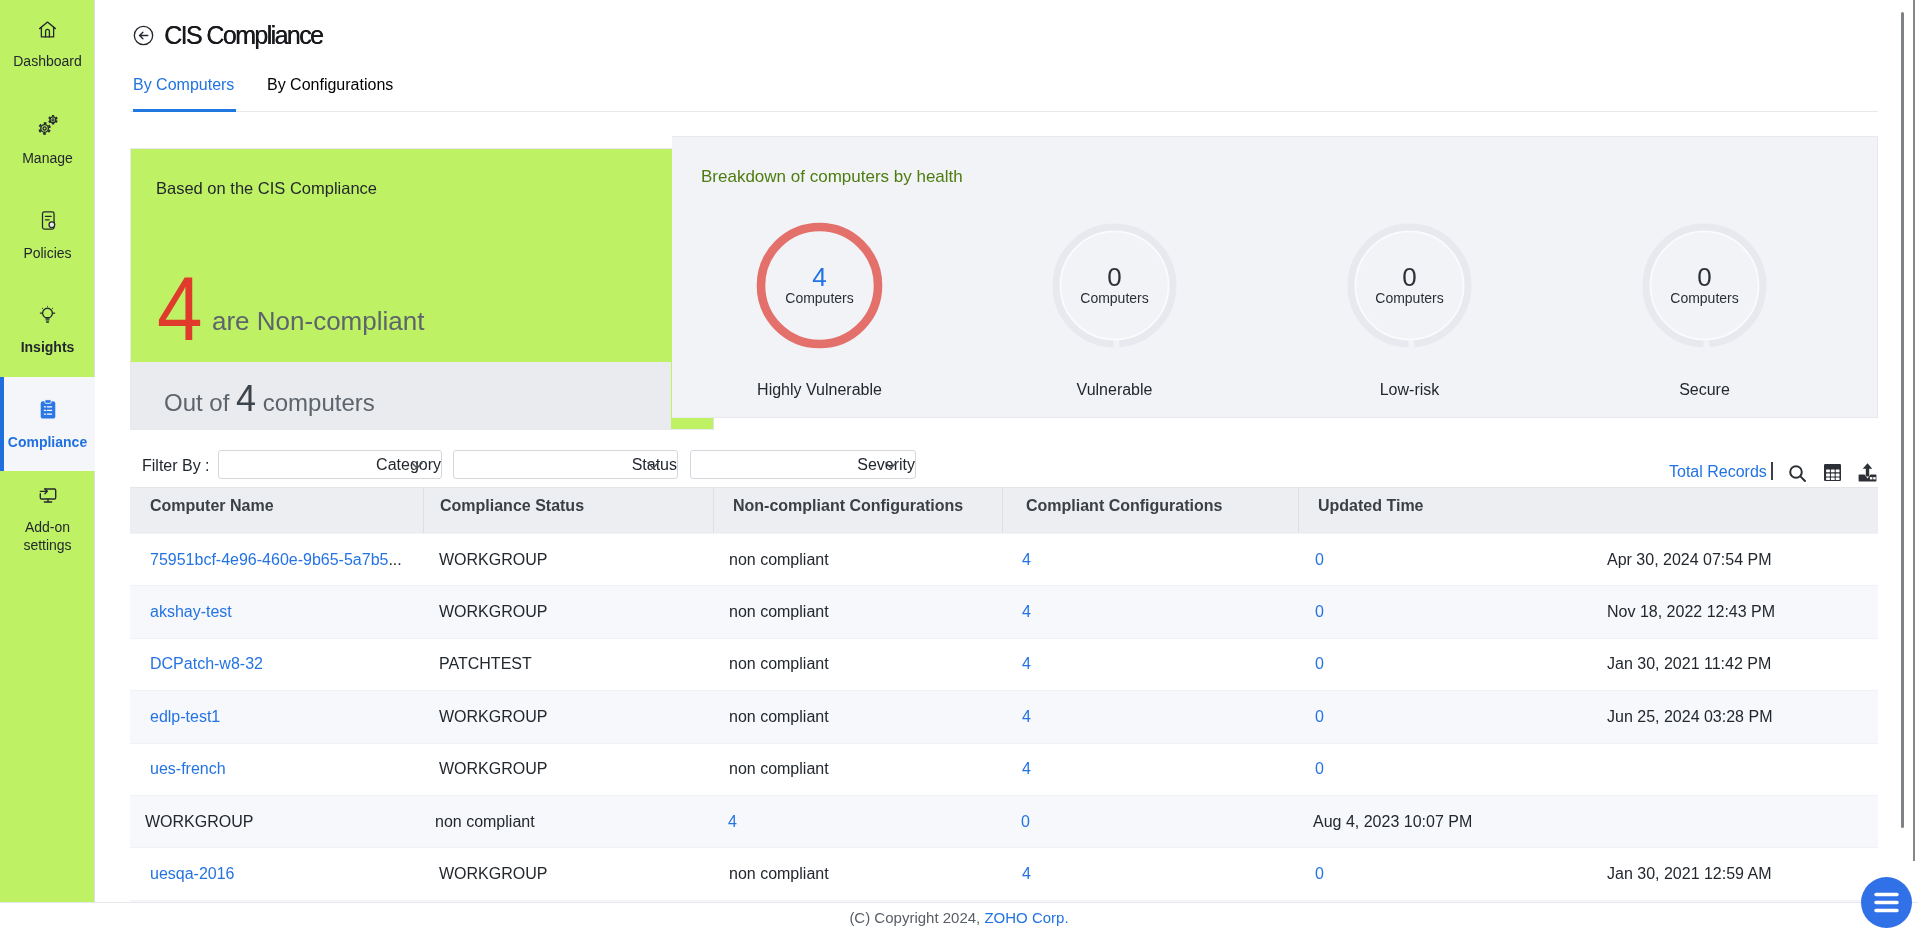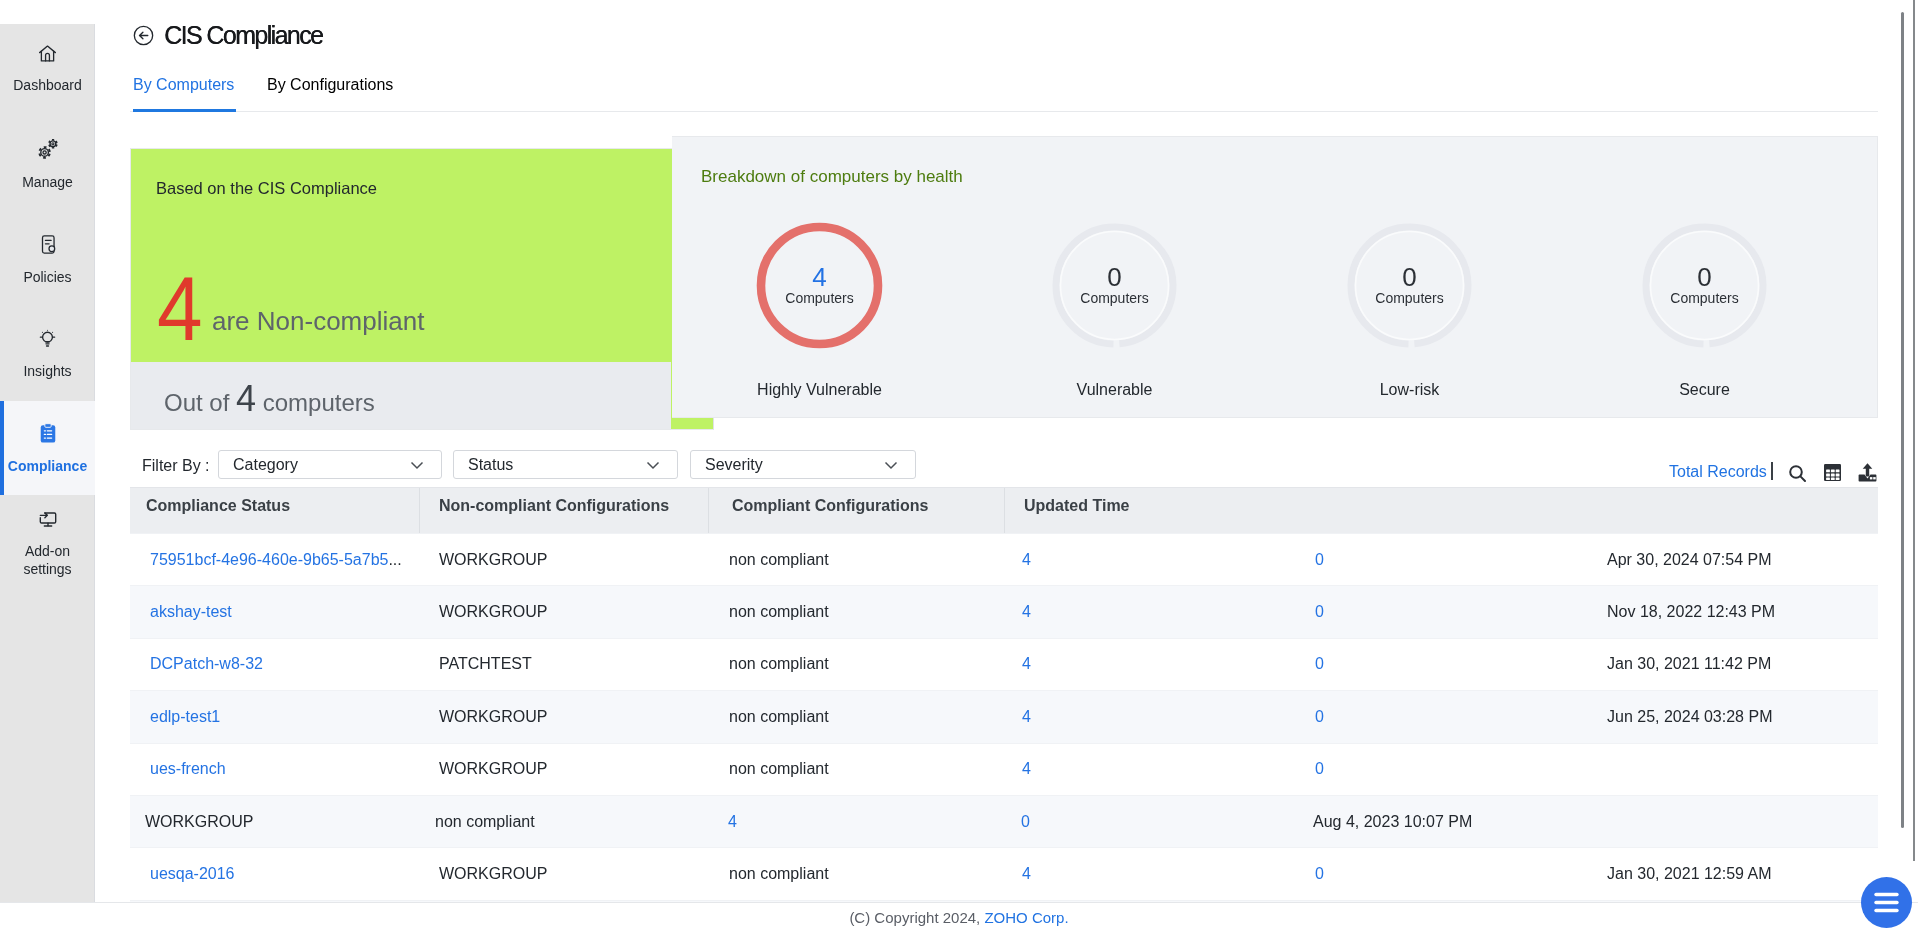--- a/index.html
+++ b/index.html
@@ -2,21 +2,21 @@
 <html><head>
 <meta charset="utf-8">
 <style>
 * { margin:0; padding:0; box-sizing:border-box; }
 html,body { width:1918px; height:930px; overflow:hidden; background:#fff;
   font-family:"Liberation Sans", sans-serif; position:relative; }
 .abs { position:absolute; }
 
 
 #sidebar { position:absolute; left:0; top:0; width:95px; height:902px;
-  background:#e5e5e5; border-right:1px solid #dadce0;margin-top:24px; }
+  background:#bef264; border-right:1px solid #dadce0; }
 .sb-item { position:absolute; left:0; width:95px; text-align:center;
   color:#23282e; font-size:14px; line-height:18px; }
 .sb-item svg { display:block; margin:0 auto 12px auto; }
 .sb-active-bg { position:absolute; left:0; top:377px; width:95px; height:94px;
   background:#f5f6f9; border-left:4px solid #1f6fdf; }
 .sb-item.active { color:#1f70e0; font-weight:bold; }
 
 #backbtn { position:absolute; left:133px; top:25px; }
 #title { position:absolute; left:164px; top:21px; font-size:25px; font-weight:normal; color:#17191c; letter-spacing:-1.6px; text-shadow:0.4px 0 0 #17191c; }
 
@@ -37,21 +37,21 @@
 #pl-strip { position:absolute; left:0; bottom:0; width:540px; height:67px; background:#e9ebef; }
 #pl-out { position:absolute; left:33px; top:17px; font-size:24px; color:#5e646b; line-height:1.1; }
 #pl-out b { font-size:36px; color:#3e444b; font-weight:400; }
 #pr-title { position:absolute; left:29px; top:30px; font-size:17px; color:#4d7c0f; }
 .ccell { position:absolute; top:81px; width:295px; text-align:center; }
 .clabel { position:absolute; top:244px; width:295px; text-align:center; font-size:16px; color:#23282e; }
 
 
 #filterlabel { position:absolute; left:142px; top:457px; font-size:16px; color:#23282e; }
 .sel { position:absolute; top:450px; height:29px; background:#fff; border:1px solid #d4d7dc; border-radius:3px;
-  font-size:16px; color:#23282e; line-height:27px; padding-left:14px; }
+  font-size:16px; color:#23282e; line-height:27px; padding-left:14px;text-align:right; }
 .sel svg { position:absolute; right:17px; top:10px; }
 #totrec { position:absolute; left:1669px; top:463px; font-size:16px; color:#2173e2; }
 #trbar { position:absolute; left:1771px; top:462px; width:2px; height:18px; background:#3a4046; }
 
 
 #table { position:absolute; left:130px; top:487px; width:1748px; height:415px; overflow:hidden; }
 .thead { display:flex; height:46px; background:#eceef1; border-top:1px solid #e3e5e9;
   font-weight:bold; color:#3a4046; font-size:16px; }
 .thead .c { padding-bottom:9px; }
 .thead .c { border-right:1px solid #dcdfe3; }
@@ -103,21 +103,21 @@
   </div>
   <div class="sb-item" style="top:209px;">
     <svg width="22" height="23" viewBox="0 0 24 24" fill="none" stroke="#23282e" stroke-width="1.4" stroke-linecap="round" stroke-linejoin="round">
       <rect x="6" y="2.6" width="12.6" height="18.8" rx="2"></rect>
       <line x1="9.2" y1="7.6" x2="15.4" y2="7.6"></line>
         <line x1="9.2" y1="11.2" x2="13.2" y2="11.2"></line>
       <circle cx="16.2" cy="16.6" r="3.1" fill="#e7e9ed"></circle>
     </svg>
     <span>Policies</span>
   </div>
-  <div class="sb-item" style="top:303px;">
+  <div class="sb-item" style="top:303px;font-weight:bold;">
     <svg width="23" height="23" viewBox="0 0 24 24" fill="none" stroke="#23282e" stroke-width="1.4" stroke-linecap="round">
       <circle cx="12" cy="10.6" r="5.1"></circle>
       <path d="M10.2 15.4 h3.6 M10.4 17.6 h3.2 M11 19.8 h2"></path>
       <line x1="4.6" y1="10.6" x2="6.0" y2="10.6"></line>
         <line x1="18.0" y1="10.6" x2="19.4" y2="10.6"></line>
       <circle cx="12" cy="3.4" r="0.55" fill="#23282e" stroke="none"></circle>
       <circle cx="6.7" cy="5.6" r="0.55" fill="#23282e" stroke="none"></circle>
       <circle cx="17.3" cy="5.6" r="0.55" fill="#23282e" stroke="none"></circle>
     </svg>
     <span>Insights</span>
@@ -247,20 +247,21 @@
   <path d="M6.3 12.3 L9.5 16.4 L12.7 12.3 Z" fill="#fff"></path>
   <g fill="#fff">
       <rect x="11.9" y="15.1" width="2.5" height="2.3"></rect>
       <rect x="15.2" y="15.1" width="2.5" height="2.3"></rect>
     </g>
   <path d="M9.5 1.2 L14.3 6.8 H11.2 V14.6 H7.8 V6.8 H4.7 Z" fill="#2c3036"></path>
 </svg>
 
 <div id="table">
   <div class="thead">
+    <div class="c c1">Computer Name</div>
       <div class="c c3">Compliance Status</div>
     <div class="c c4">Non-compliant Configurations</div>
       <div class="c c5">Compliant Configurations</div>
       <div class="c c6">Updated Time</div>
   </div>
   <div class="row">
     <div class="c c1">
         <a class="lnk" href="#">75951bcf-4e96-460e-9b65-5a7b5</a>
         <span style="color:#23282e">...</span>
       </div>

